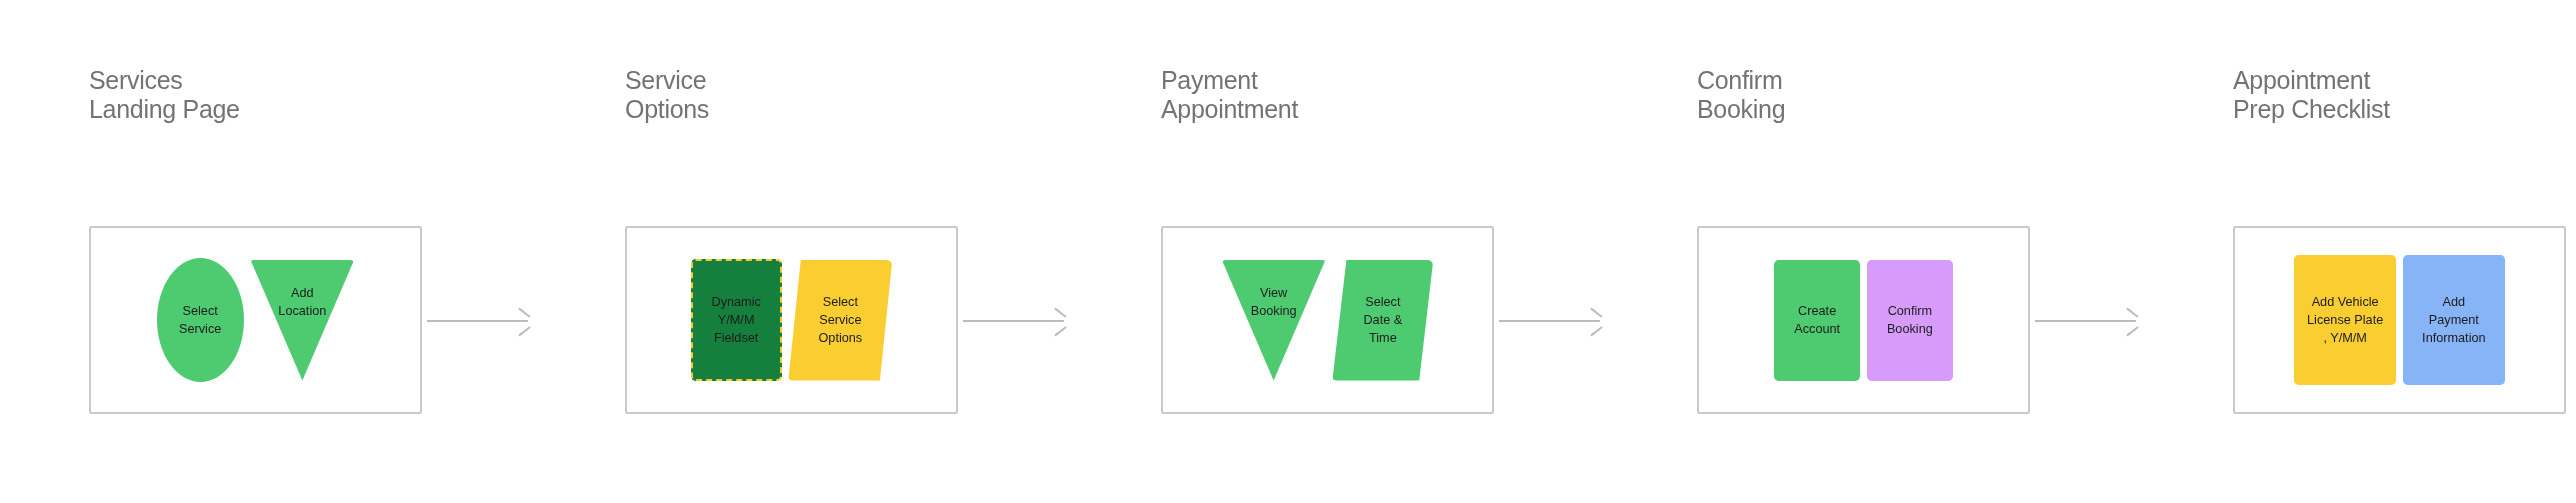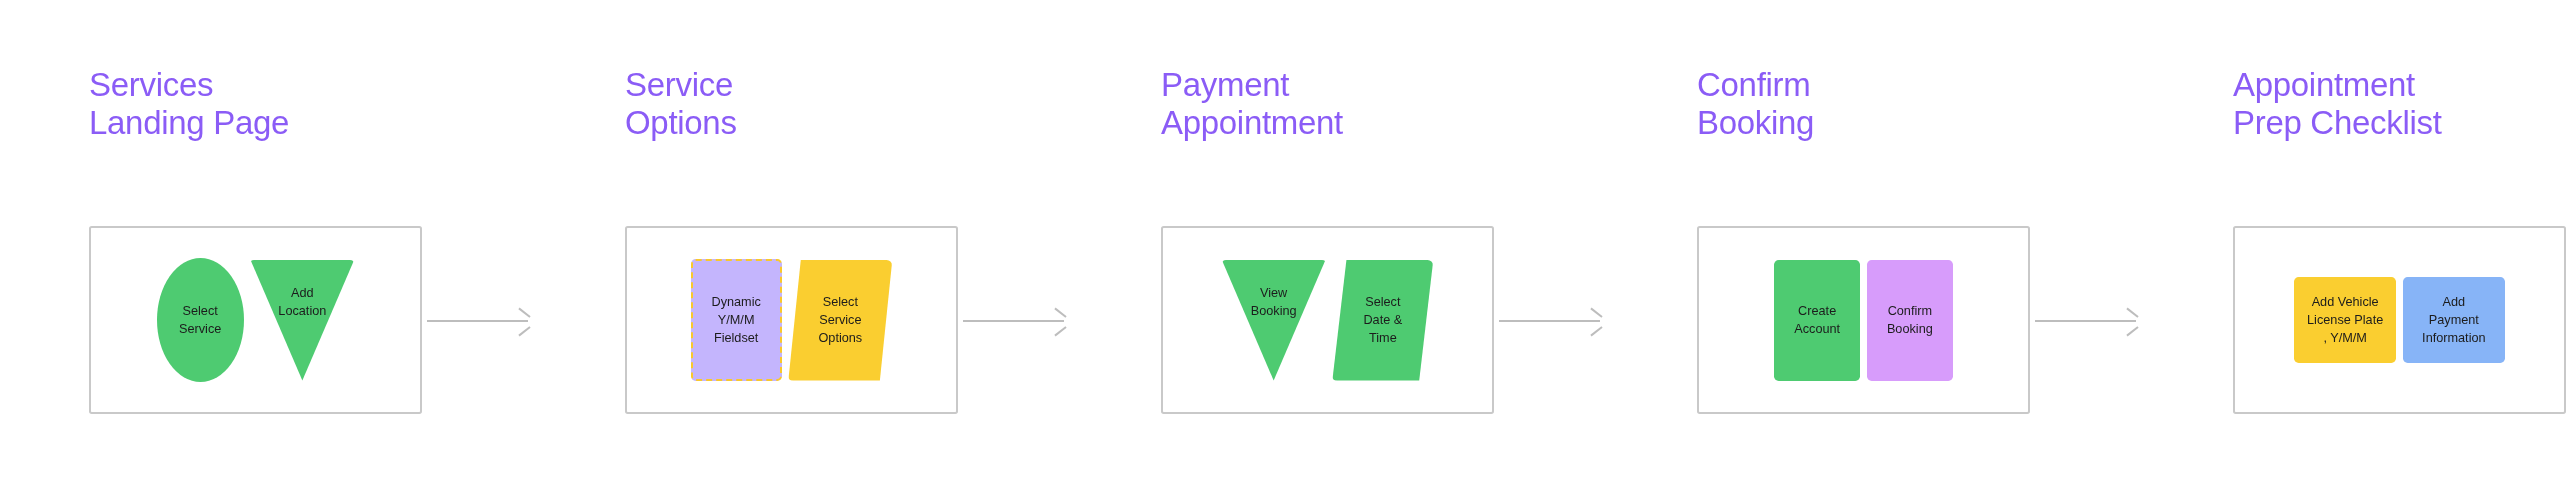--- a/index.html
+++ b/index.html
@@ -31,23 +31,23 @@
     width: 333px;
     margin-left: 89px;
     flex: 0 0 auto;
   }
 
   .stage-title {
     position: absolute;
     top: 66px;
     left: 0;
     width: 429px;
-    font-size: 33px;
+    font-size: 25px;
     line-height: 1.16;
-    color: #8b5cf6;
+    color: #737373;
     letter-spacing: -0.3px;
     white-space: pre-line;
     font-weight: 400;
   }
 
   .panel {
     position: absolute;
     top: 226px;
     left: 0;
     width: 333px;
@@ -144,39 +144,39 @@
   
   .node.rect { width: 86px; height: 121px; }
   .node.rect .shape-bg { border-radius: 4.7px; }
 
   
   .node.dashed {
     width: 91px;
     height: 122px;
     border: 2.7px dashed #f9c82c;
     border-radius: 4.7px;
-    background: #c4b5fd;
+    background: #15803d;
   }
 
   
   .node.para-right { width: 104px; height: 121px; }
   .node.para-right .shape-bg {
     clip-path: polygon(12% 0%, 100% 0%, 88% 100%, 0% 100%);
     border-radius: 5.4px;
   }
 
   
   .node.para-left { width: 101px; height: 121px; }
   .node.para-left .shape-bg {
     clip-path: polygon(14% 0%, 100% 0%, 86% 100%, 0% 100%);
     border-radius: 5.4px;
   }
 
   
-  .node.rect-wide { width: 102px; height: 86px; }
+  .node.rect-wide { width: 102px; height: 130px; }
   .node.rect-wide .shape-bg { border-radius: 4.7px; }
 </style>
 </head>
 <body>
 
 <div id="flow">
     <div class="stage">
       <div class="stage-title">Services
 Landing Page</div>
       <div class="panel">

